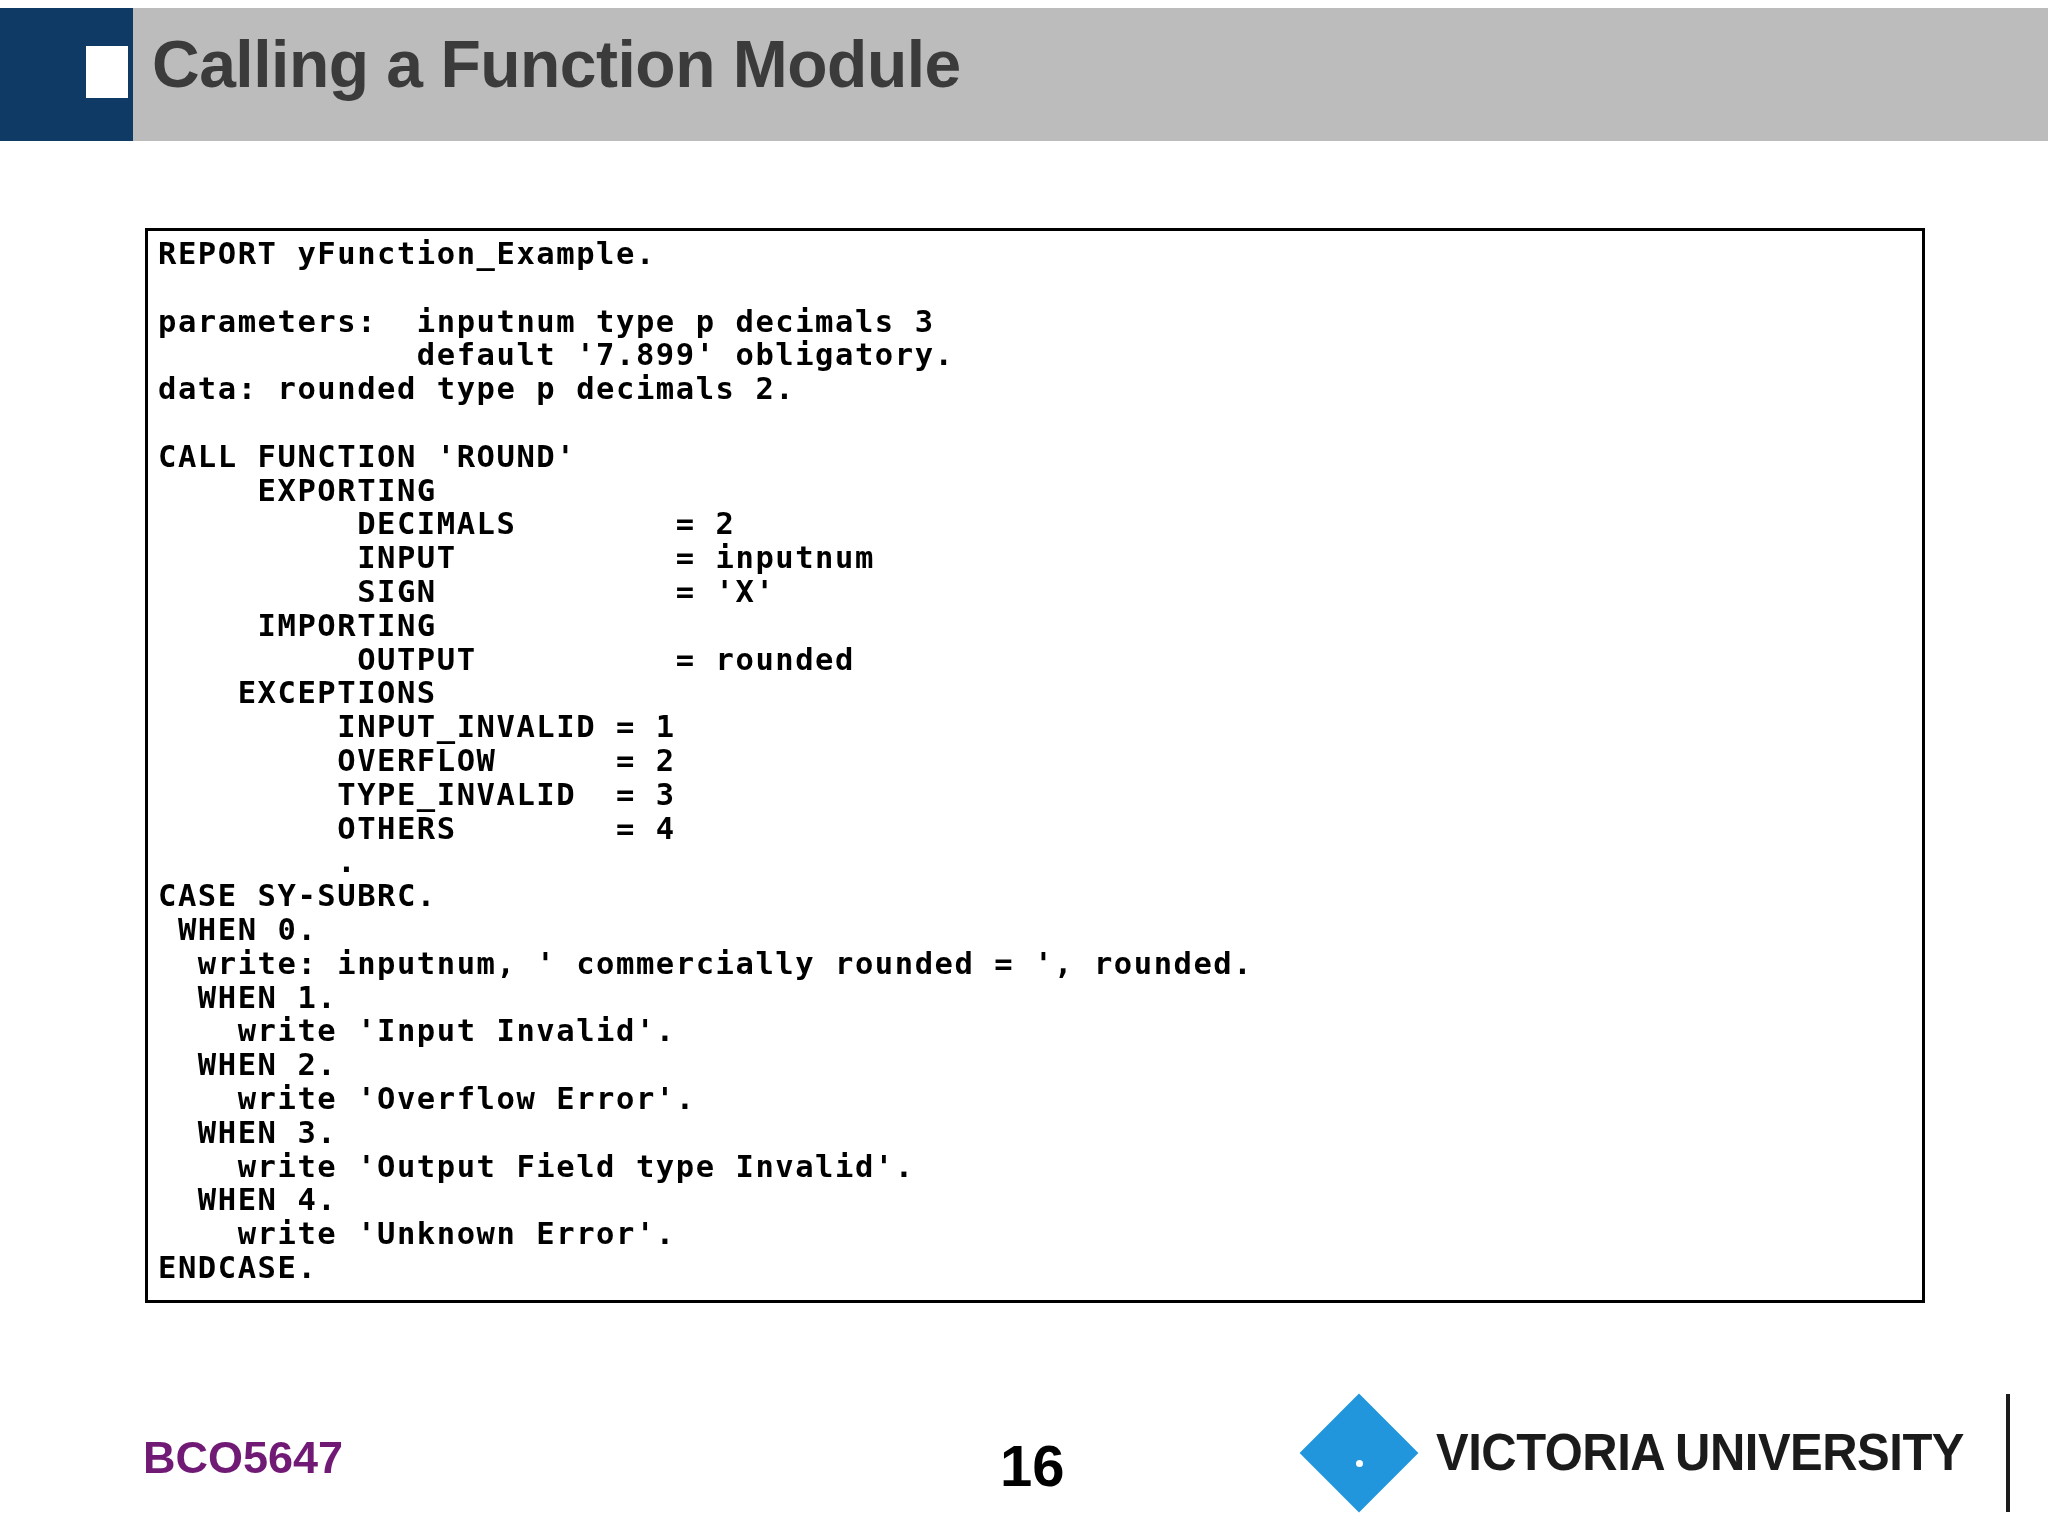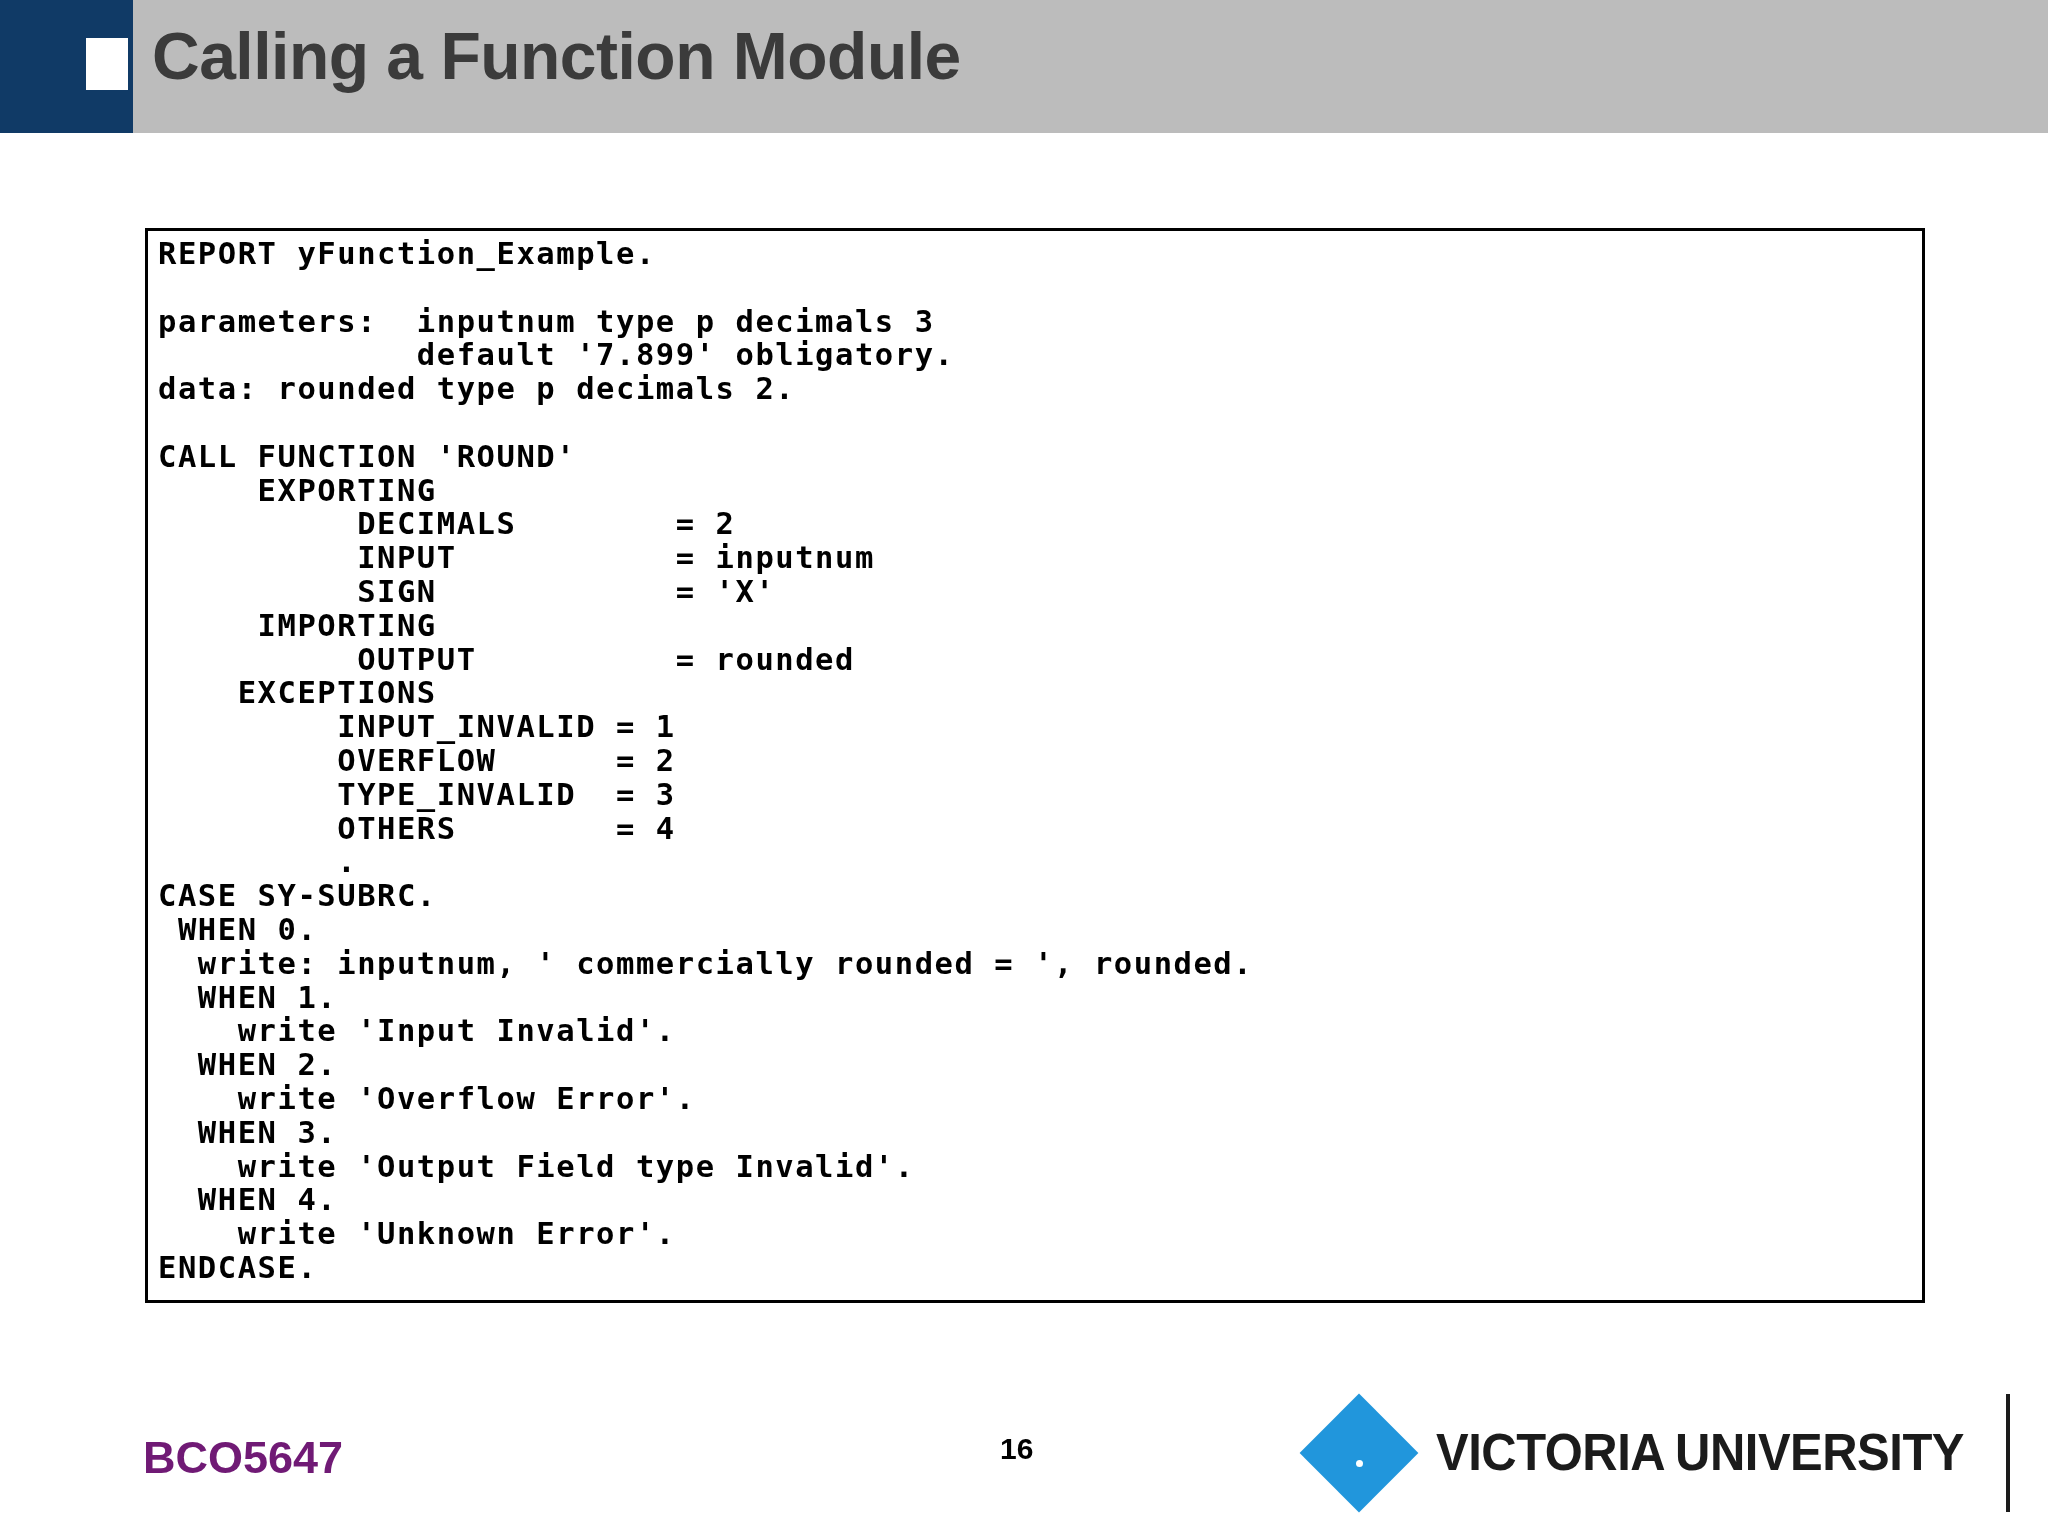--- a/index.html
+++ b/index.html
@@ -13,21 +13,21 @@
     height: 1536px;
     overflow: hidden;
     font-family: "Liberation Sans", sans-serif;
     position: relative;
   }
 
   
   .title-bar {
     position: absolute;
     left: 0;
-    top: 0;
+    top: 8px;
     width: 2048px;
     height: 133px;
     background: #bcbcbc;
     display: flex;
     align-items: center;
   }
   .title-accent-block {
     position: absolute;
     left: 0;
     top: 0;
@@ -89,21 +89,21 @@
     top: 1432px;
     font-size: 45px;
     font-weight: bold;
     color: #701a75;
     font-family: "Liberation Sans", sans-serif;
   }
   .footer-pagenum {
     position: absolute;
     left: 1000px;
     top: 1432px;
-    font-size: 30px;
+    font-size: 58px;
     font-weight: bold;
     color: #000000;
     font-family: "Liberation Sans", sans-serif;
   }
 
   
   .logo-wrap {
     position: absolute;
     left: 1300px;
     top: 1388px;

